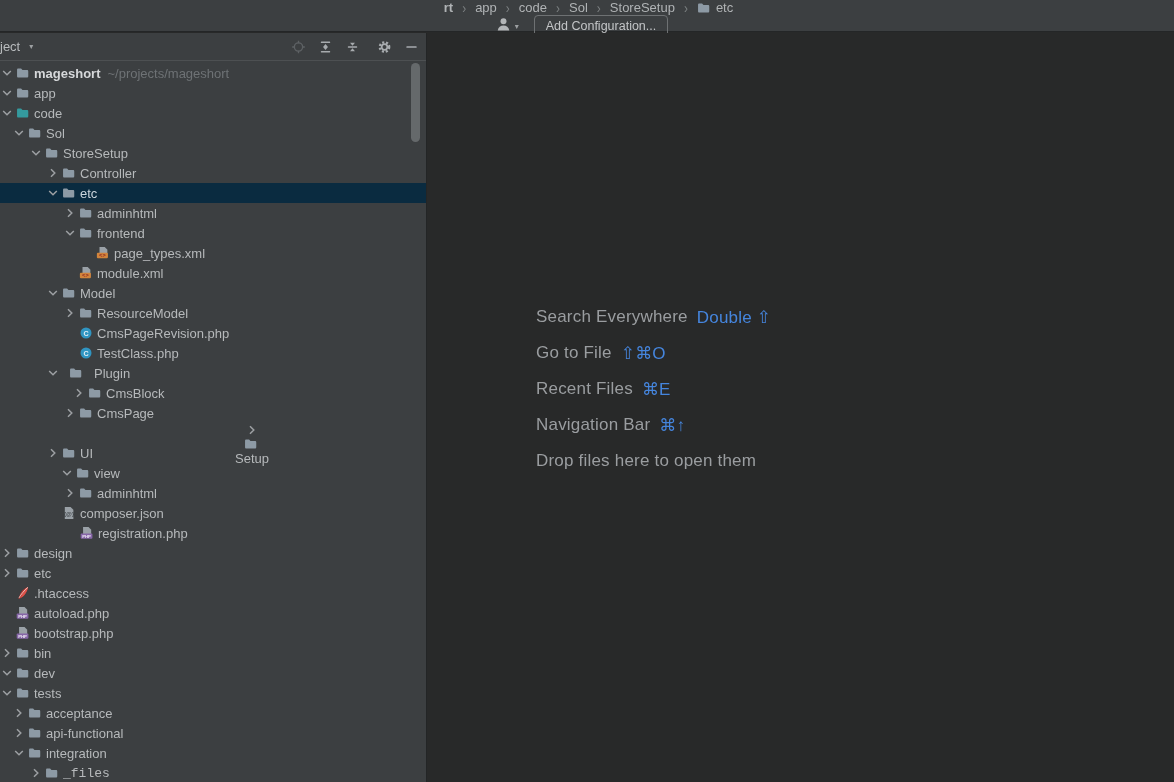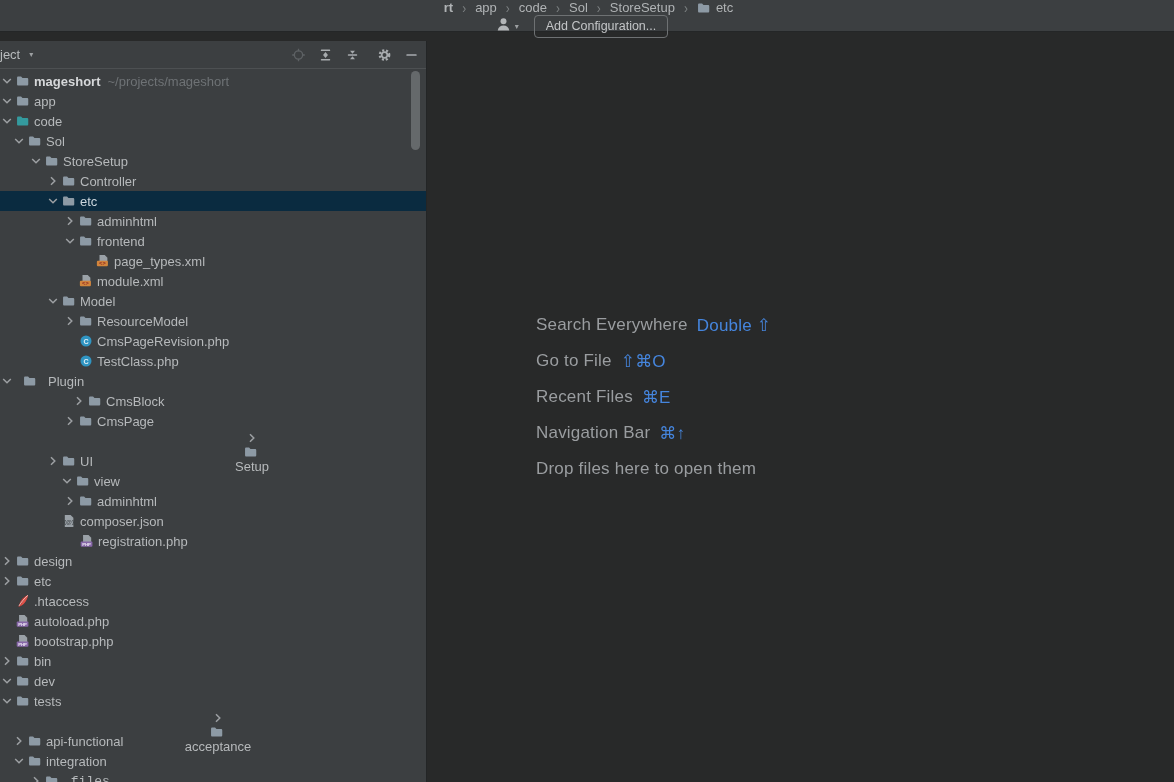--- a/index.html
+++ b/index.html
@@ -24,21 +24,21 @@
   .crumb-sep { color:#7c8082; font-size:12px; transform:scaleY(1.25); }
   .topbar-right { display:flex; align-items:center; gap:15px; padding-right:11px; }
   .user-group { display:flex; align-items:center; gap:3px; cursor:default; }
   .caret { color:#9da0a2; font-size:8px; line-height:1; }
   .add-config-btn {
     background:transparent; border:1px solid #6e7173; border-radius:4px;
     color:#c3c5c7; font-size:12.5px; height:23px; padding:0 11px;
     font-family:inherit; line-height:21px;
   }
   
-  .workspace { position:absolute; top:33px; left:0; right:0; bottom:0; display:flex;margin-top:8px; }
+  .workspace { position:absolute; top:33px; left:0; right:0; bottom:0; display:flex; }
   .project-panel {
     width:426px; flex:none; background:#3c3f41; position:relative;
     border-right:1px solid #232526; overflow:hidden; box-sizing:content-box;
   }
   .panel-header {
     height:27px; border-bottom:1px solid rgba(255,255,255,.09);
     display:flex; align-items:center; position:relative;
   }
   .panel-title-group { display:flex; align-items:center; gap:9px; }
   .panel-title { font-size:13px; color:#b8bbbd; }
@@ -337,21 +337,21 @@
         <div class="row" style="padding-left: 63px;">
           <span class="chev"></span>
           <span class="ticon">
             <svg viewBox="0 0 16 16" width="14" height="14">
               <circle cx="8" cy="8" r="6.3" fill="#3095c2"></circle>
               <text x="8" y="10.9" font-size="8.2" font-weight="bold" fill="#e2eff6" text-anchor="middle" font-family="Liberation Sans, DejaVu Sans, sans-serif">C</text>
             </svg>
           </span>
           <span class="lbl">TestClass.php</span>
         </div>
-        <div class="row" style=" gap: 7px;">
+        <div class="row" style="padding-left: 46px; gap: 7px;">
           <span class="chev">
             <svg width="14" height="14" viewBox="0 0 14 14">
               <path d="M3.2 5L7 8.8 10.8 5" fill="none" stroke="#9da0a3" stroke-width="1.5"></path>
             </svg>
           </span>
           <span class="ticon">
             <svg viewBox="0 0 16 16" width="14" height="14">
               <path fill="#8d9aa5" d="M2.6 2.8h3.2l1.6 1.8h5.2c.8 0 1.4.6 1.4 1.4v5.6c0 .8-.6 1.4-1.4 1.4H2.6c-.8 0-1.4-.6-1.4-1.4V4.2c0-.8.6-1.4 1.4-1.4z"></path>
             </svg>
           </span>
@@ -547,21 +547,21 @@
               <path d="M3.2 5L7 8.8 10.8 5" fill="none" stroke="#9da0a3" stroke-width="1.5"></path>
             </svg>
           </span>
           <span class="ticon">
             <svg viewBox="0 0 16 16" width="14" height="14">
               <path fill="#8d9aa5" d="M2.6 2.8h3.2l1.6 1.8h5.2c.8 0 1.4.6 1.4 1.4v5.6c0 .8-.6 1.4-1.4 1.4H2.6c-.8 0-1.4-.6-1.4-1.4V4.2c0-.8.6-1.4 1.4-1.4z"></path>
             </svg>
           </span>
           <span class="lbl">tests</span>
         </div>
-        <div class="row" style="padding-left: 12px; flex-direction: column;">
+        <div class="row" style="padding-left: 12px;">
           <span class="chev">
             <svg width="14" height="14" viewBox="0 0 14 14">
               <path d="M5 3.2L8.8 7 5 10.8" fill="none" stroke="#9da0a3" stroke-width="1.5"></path>
             </svg>
           </span>
           <span class="ticon">
             <svg viewBox="0 0 16 16" width="14" height="14">
               <path fill="#8d9aa5" d="M2.6 2.8h3.2l1.6 1.8h5.2c.8 0 1.4.6 1.4 1.4v5.6c0 .8-.6 1.4-1.4 1.4H2.6c-.8 0-1.4-.6-1.4-1.4V4.2c0-.8.6-1.4 1.4-1.4z"></path>
             </svg>
           </span>

